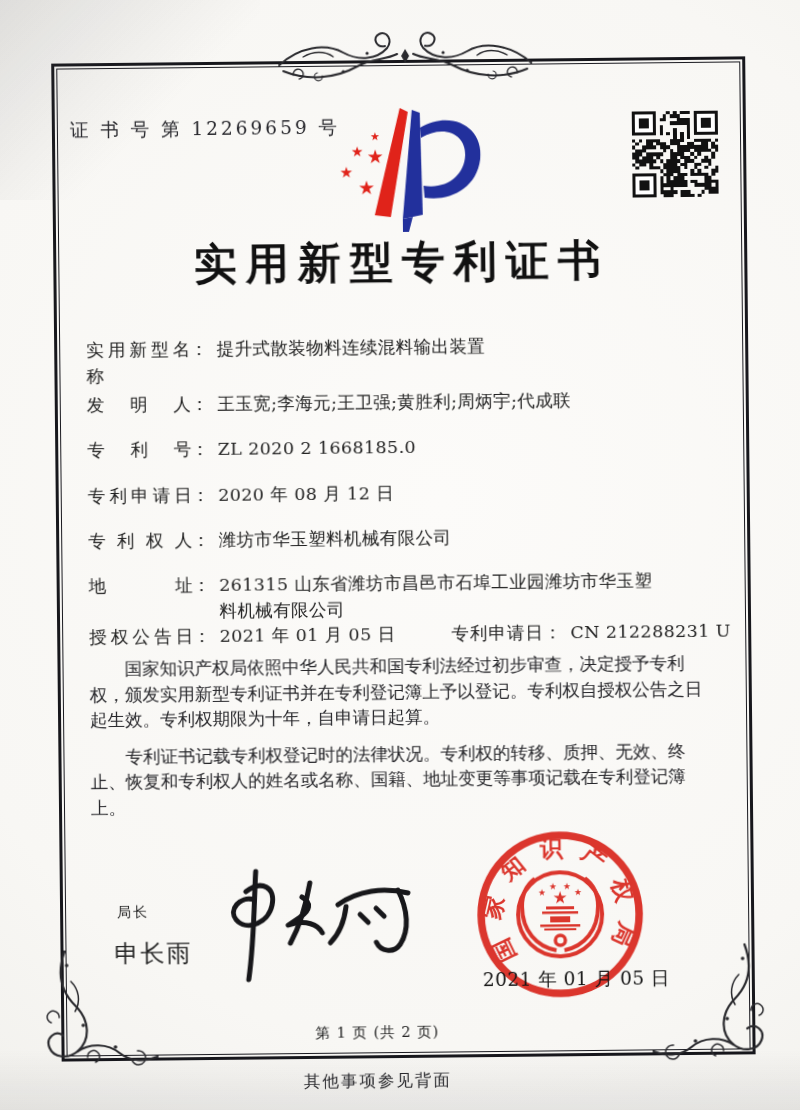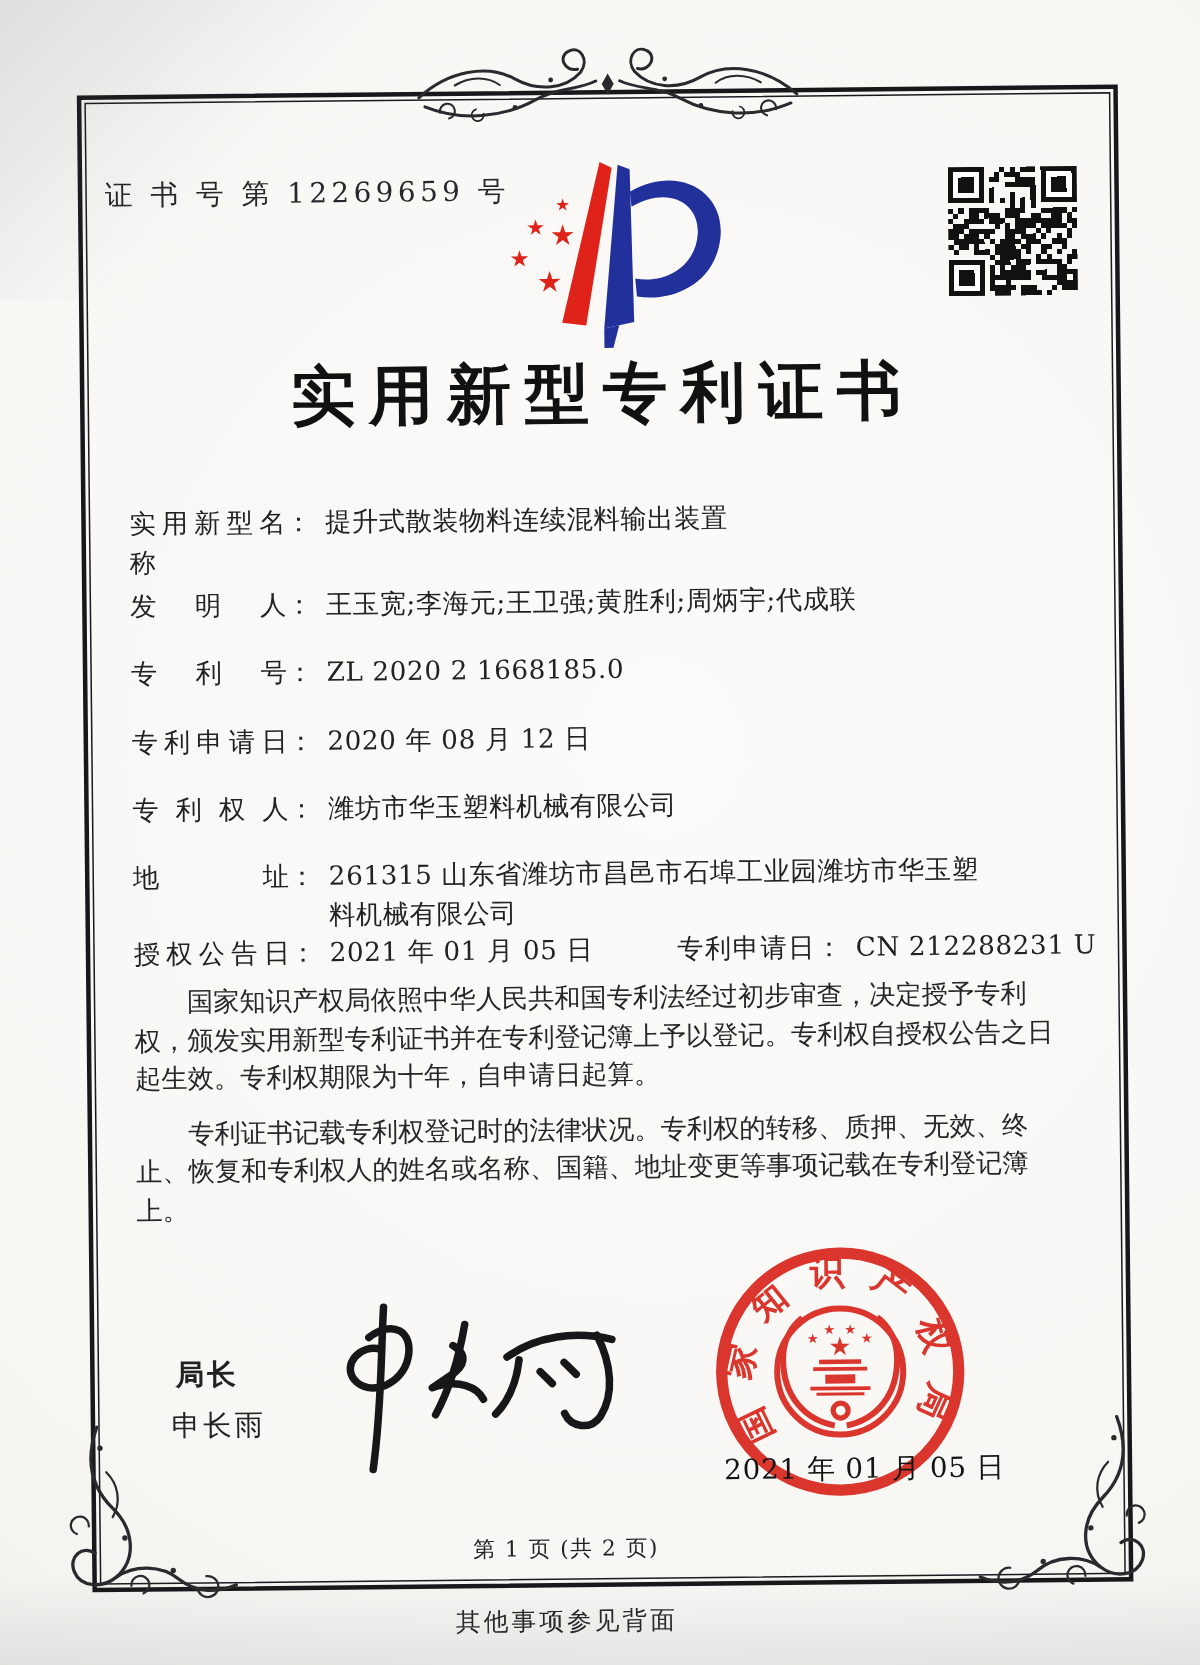--- a/index.html
+++ b/index.html
@@ -37,22 +37,22 @@
   .row .val{letter-spacing:.4px;}
   .r1{top:334px;} .r2{top:389px;} .r3{top:434px;} .r4{top:480px;} .r5{top:525px;}
   .r6{top:570px;} .r6 .val{width:448px;}
   .r7{top:621px;}
   .grant-no-group{display:flex;margin-left:56px;}
   .grant-no-group .lbl2{letter-spacing:1px;}
 
   .paras{position:absolute;left:88px;top:654px;width:624px;font-size:17.5px;line-height:25.5px;color:#26262a;}
   .paras p{margin:0 0 11px 0;text-indent:2em;font-style:normal;}
 
-  .officer-title{position:absolute;left:113px;top:901px;font-size:19px;letter-spacing:2px;color:#222;font-weight:bold;}
-  .officer-name{position:absolute;left:110px;top:935px;font-size:19px;letter-spacing:2px;color:#222;}
+  .officer-title{position:absolute;left:113px;top:901px;font-size:14px;letter-spacing:2px;color:#222;}
+  .officer-name{position:absolute;left:110px;top:935px;font-size:24px;letter-spacing:2px;color:#222;}
   .signature{position:absolute;left:206px;top:866px;width:212px;height:120px;}
 
   .seal{position:absolute;left:468px;top:828px;width:176px;height:176px;mix-blend-mode:multiply;z-index:5;}
   .seal-date{position:absolute;left:478px;top:968px;font-size:18.5px;color:#141414;z-index:6;letter-spacing:.5px;}
 
   .page-num{position:absolute;left:0;top:1023px;width:800px;text-align:center;font-size:14.5px;color:#222;
     transform:translateX(-28px);letter-spacing:1px;}
   .back-note{position:absolute;left:0;top:1070px;width:800px;text-align:center;font-size:16.5px;color:#26262a;
     transform:translateX(-28px);letter-spacing:2px;}
 

